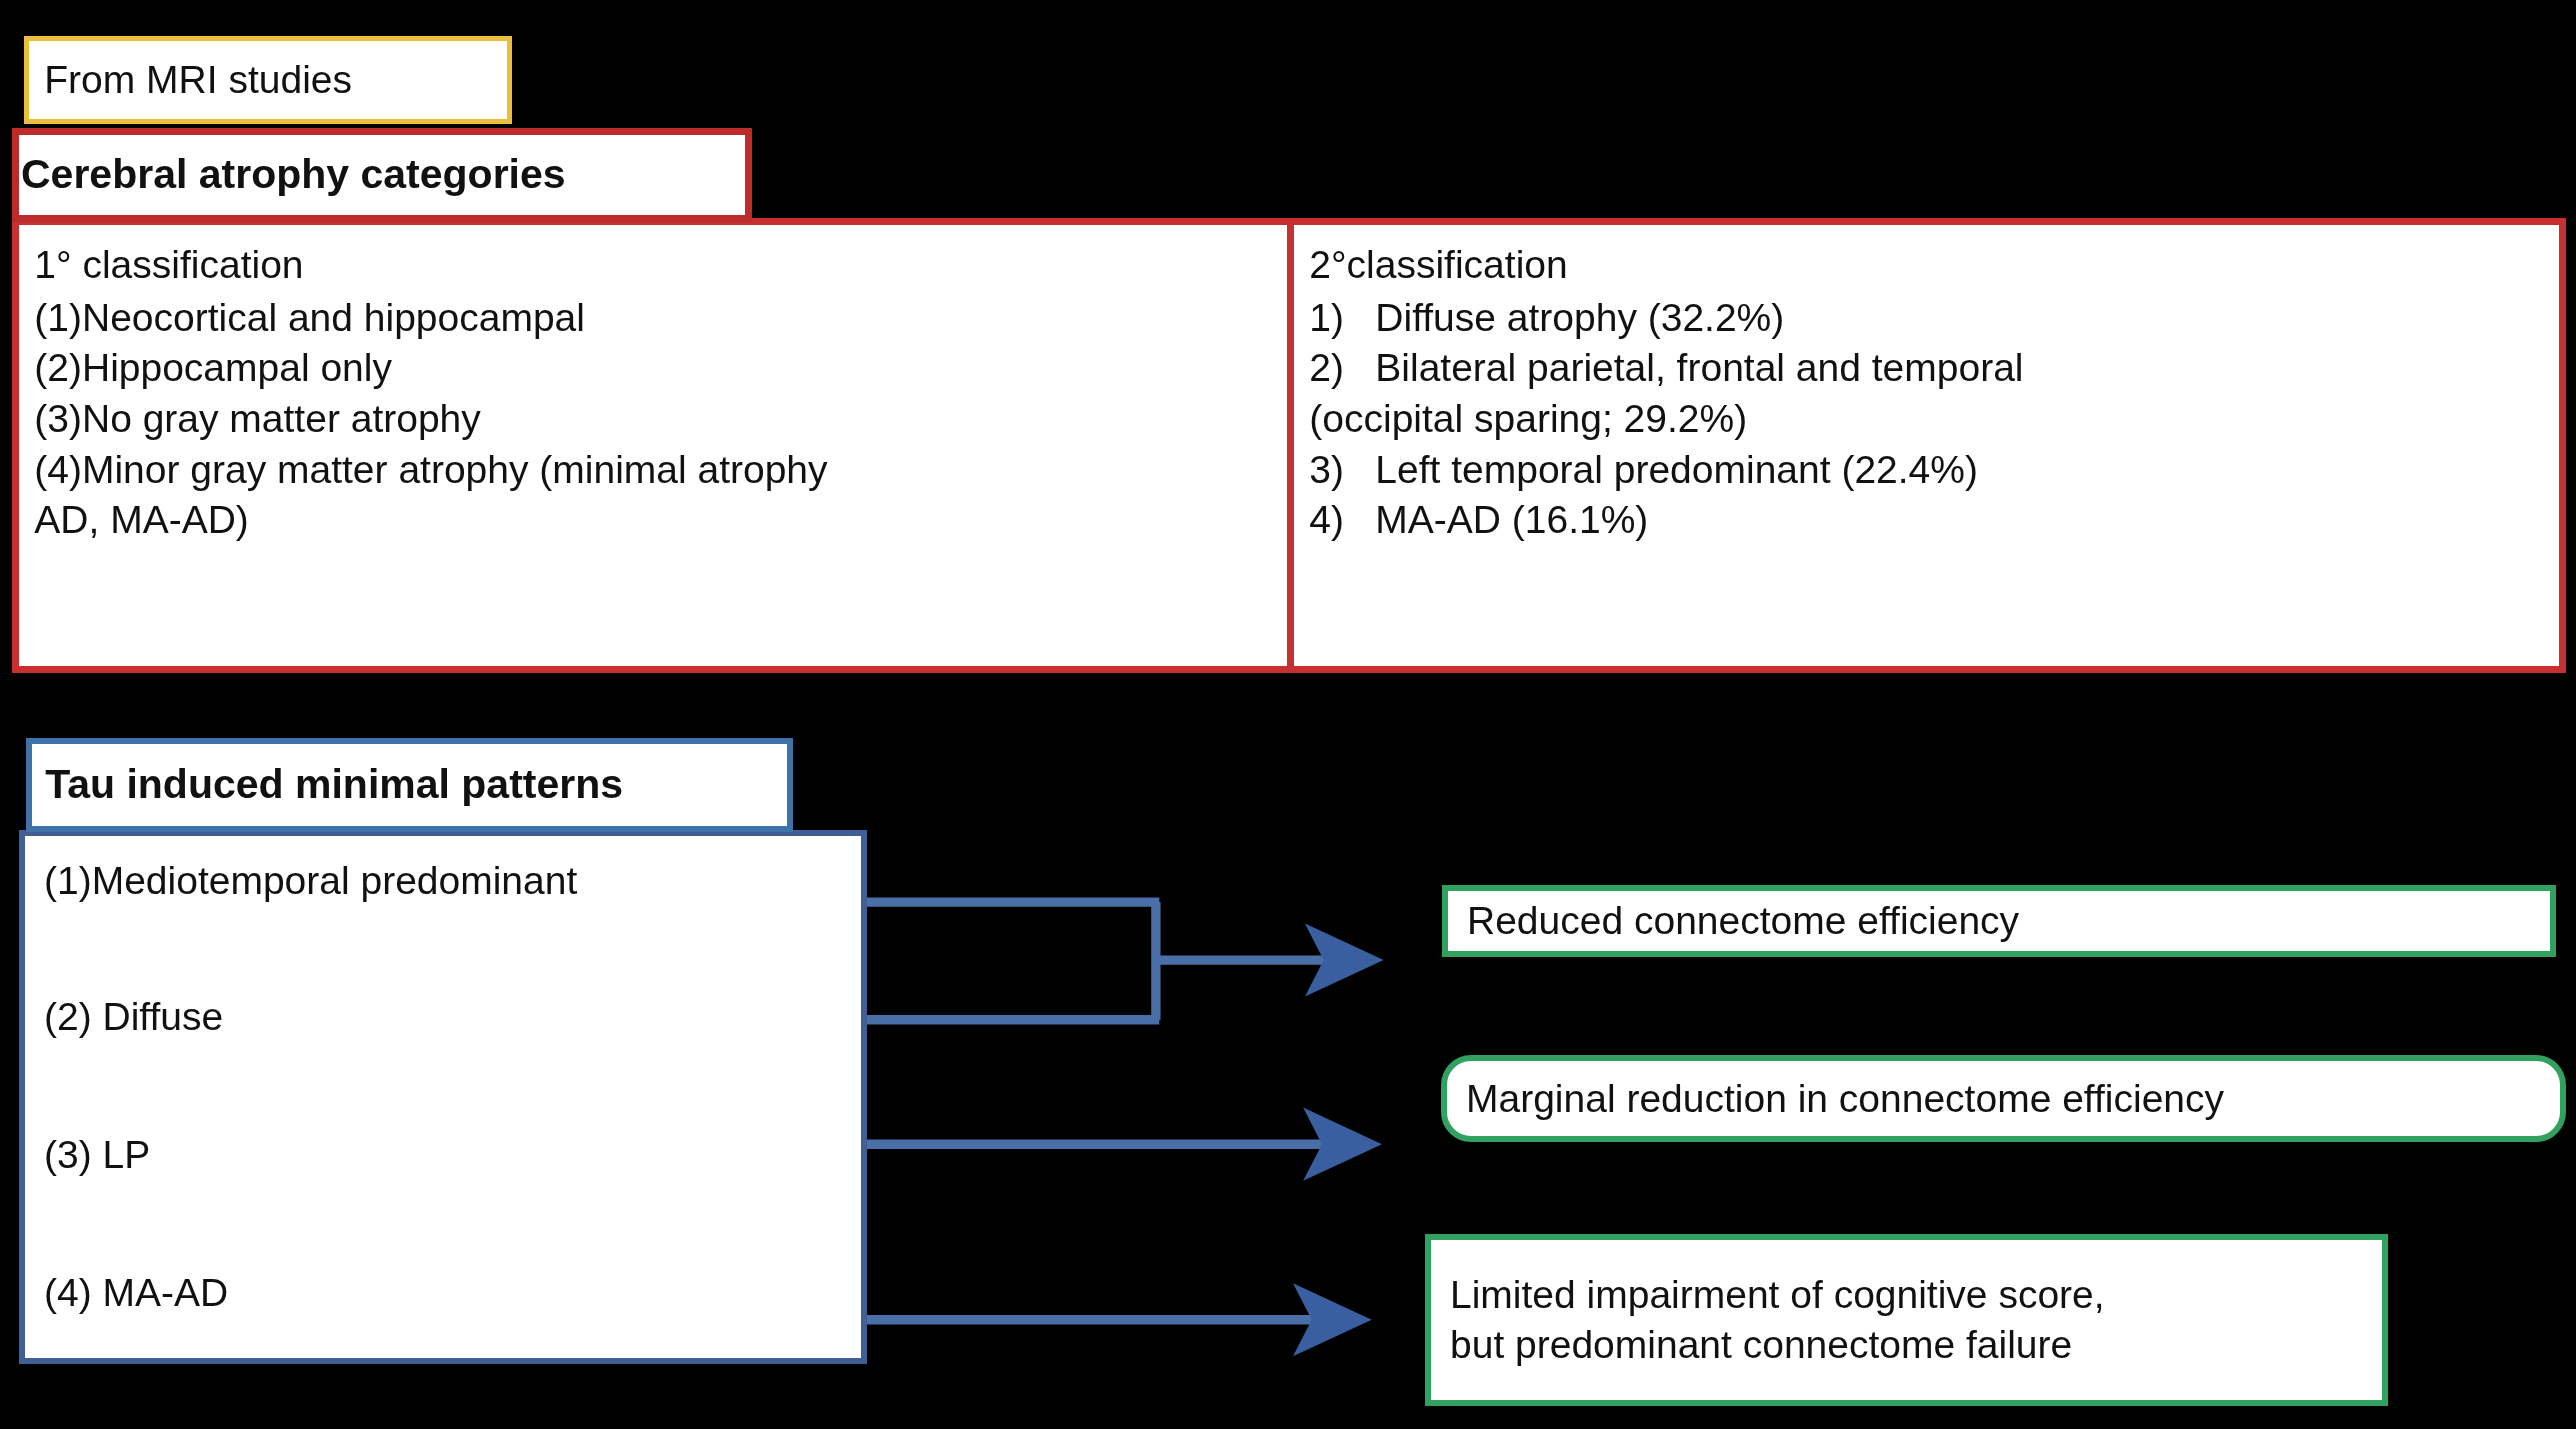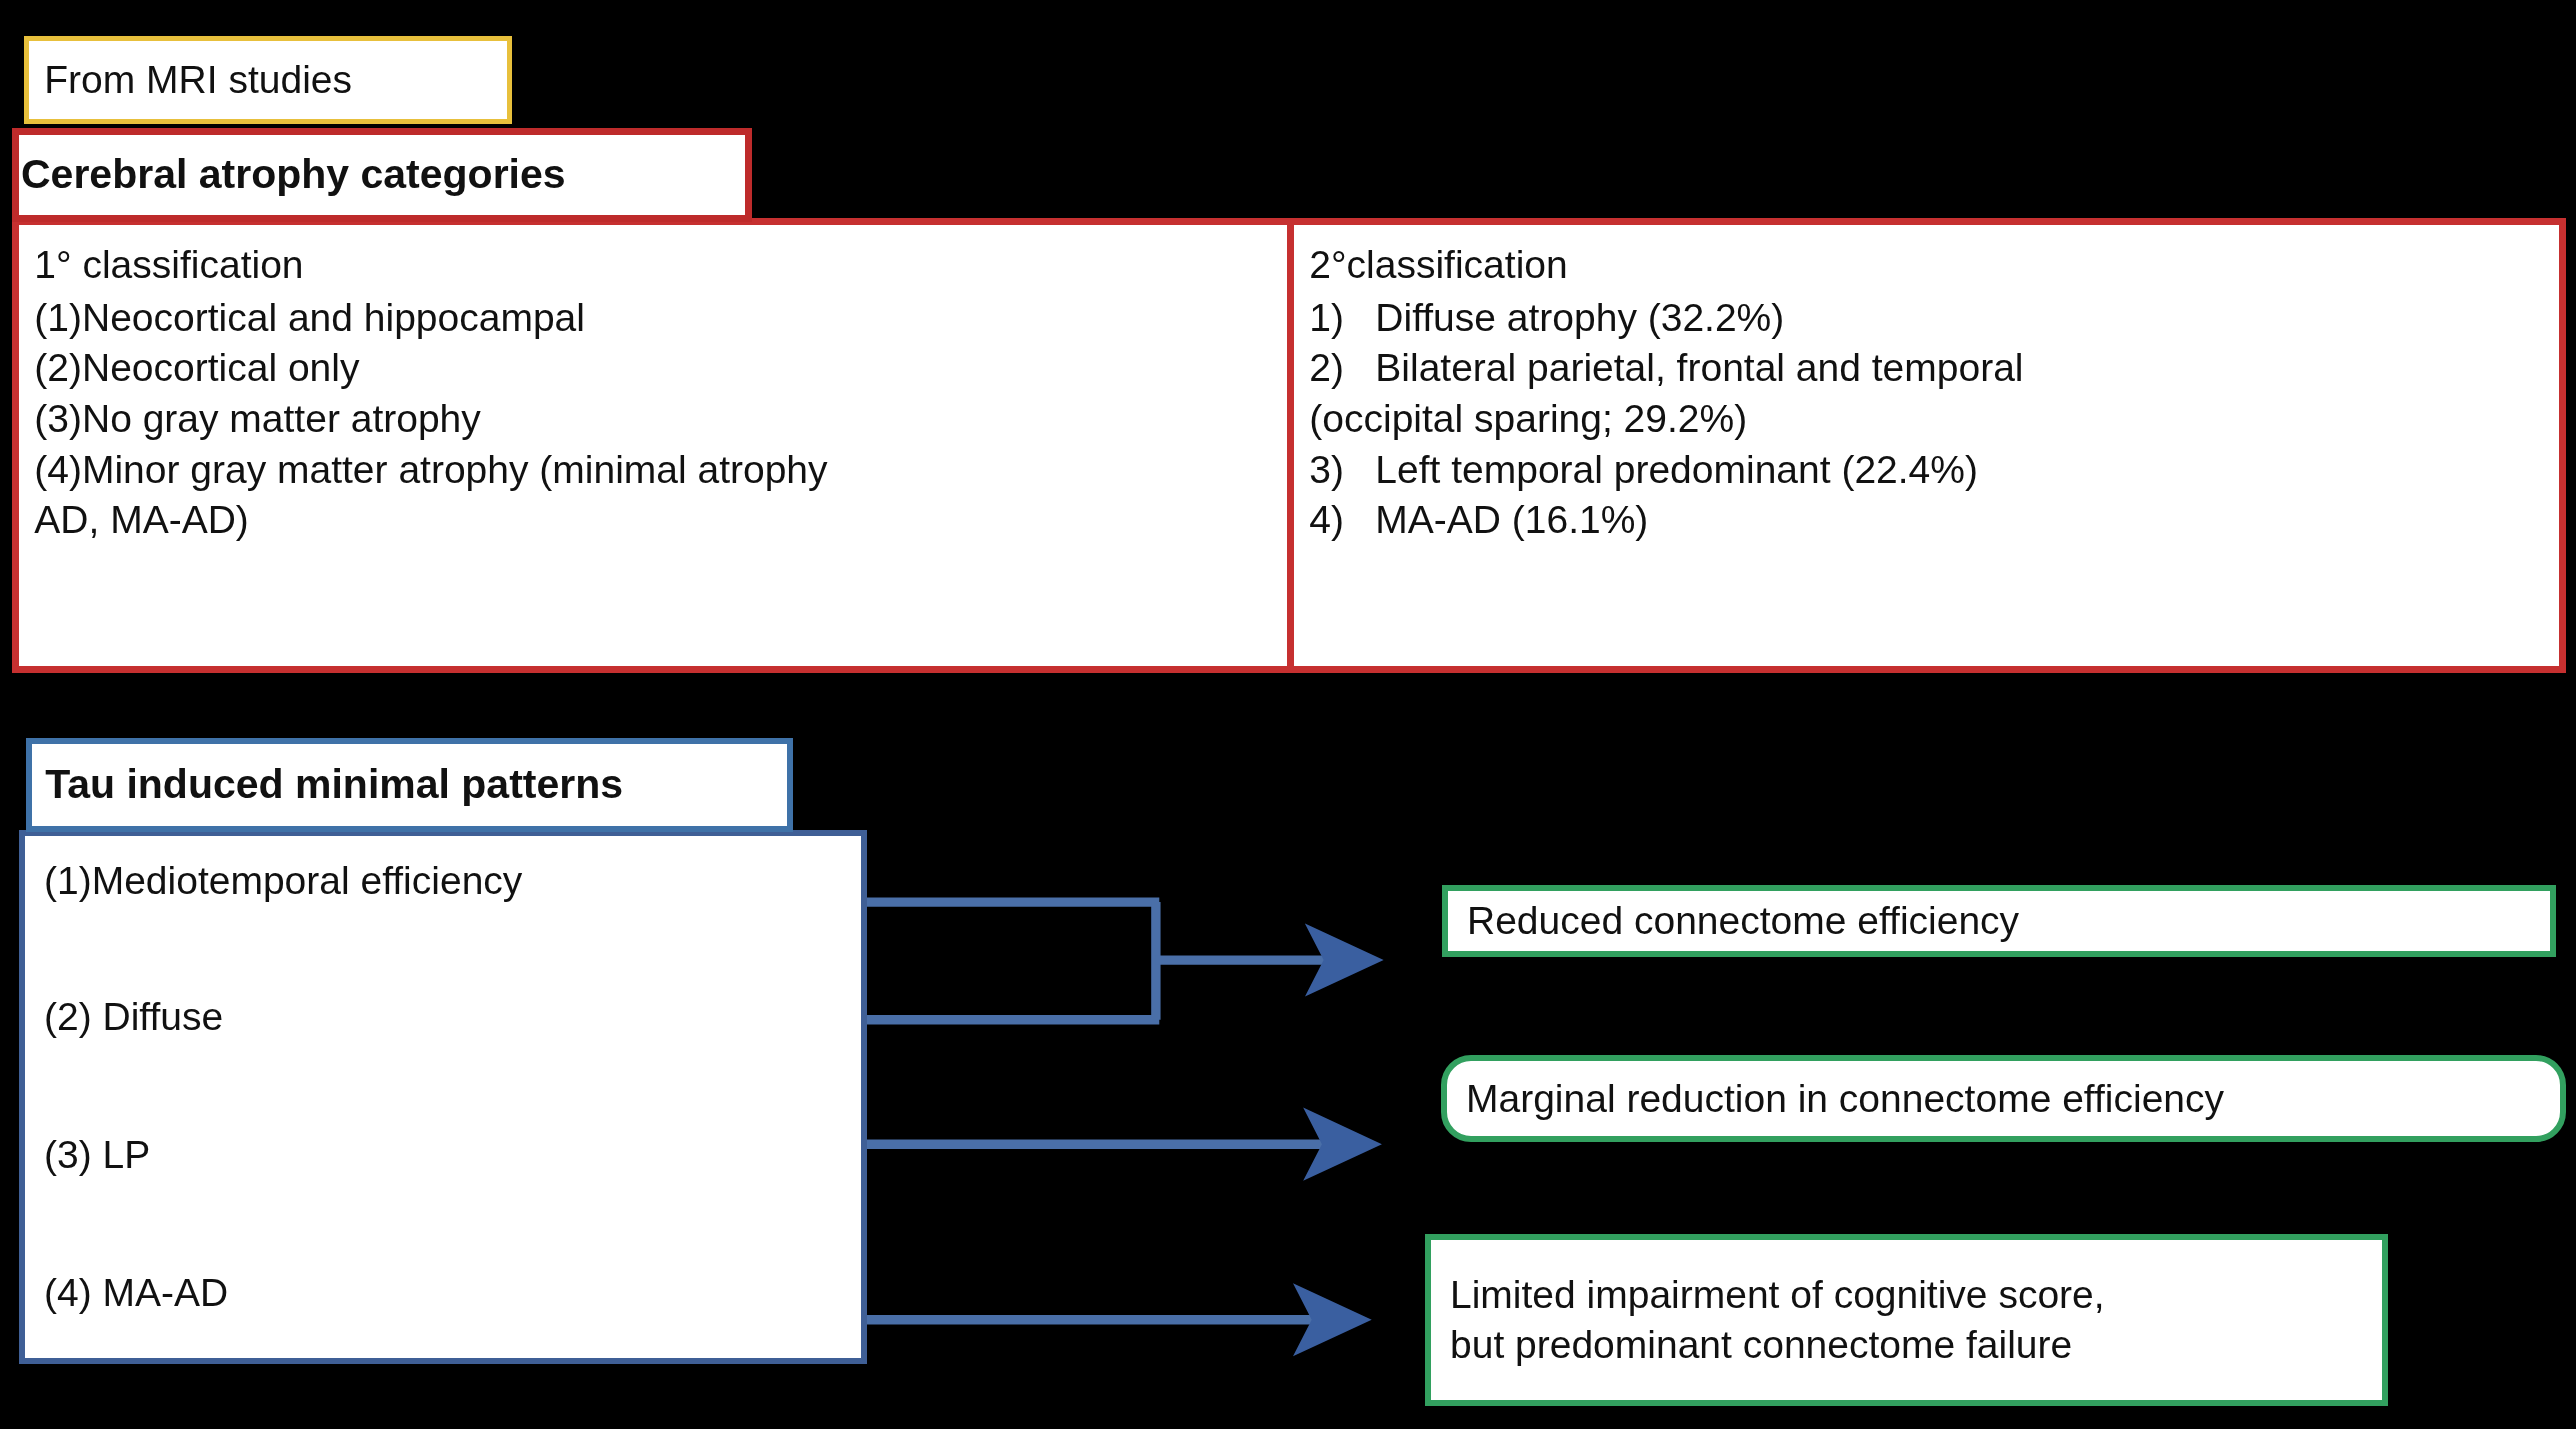--- a/index.html
+++ b/index.html
@@ -163,21 +163,21 @@
 
     <div class="red-col left">
       <div class="head">1° classification</div>
       <ul>
         <li class="lcount">
           <span class="num">(1)</span>
           <span class="lbl">Neocortical and hippocampal</span>
         </li>
         <li class="lcount">
           <span class="num">(2)</span>
-          <span class="lbl">Neocortical only</span>
+          <span class="lbl">Hippocampal only</span>
         </li>
         <li class="lcount">
           <span class="num">(3)</span>
           <span class="lbl">No gray matter atrophy</span>
         </li>
         <li class="lcount">
           <span class="num">(4)</span>
           <span class="lbl">Minor gray matter atrophy (minimal atrophy</span>
         </li>
         <li class="lcont">
@@ -211,21 +211,21 @@
       </ul>
     </div>
   </div>
 
   <div class="box blue-header">
     <span class="txt">Tau induced minimal patterns</span>
   </div>
 
   <div class="box blue-body">
     <div class="blue-item i1">
-      <span>(1)</span><span>Mediotemporal efficiency</span>
+      <span>(1)</span><span>Mediotemporal predominant</span>
     </div>
     <div class="blue-item i2">
       <span>(2)</span><span> Diffuse</span>
     </div>
     <div class="blue-item i3">
       <span>(3)</span><span> LP</span>
     </div>
     <div class="blue-item i4">
       <span>(4)</span><span> MA-AD</span>
     </div>

